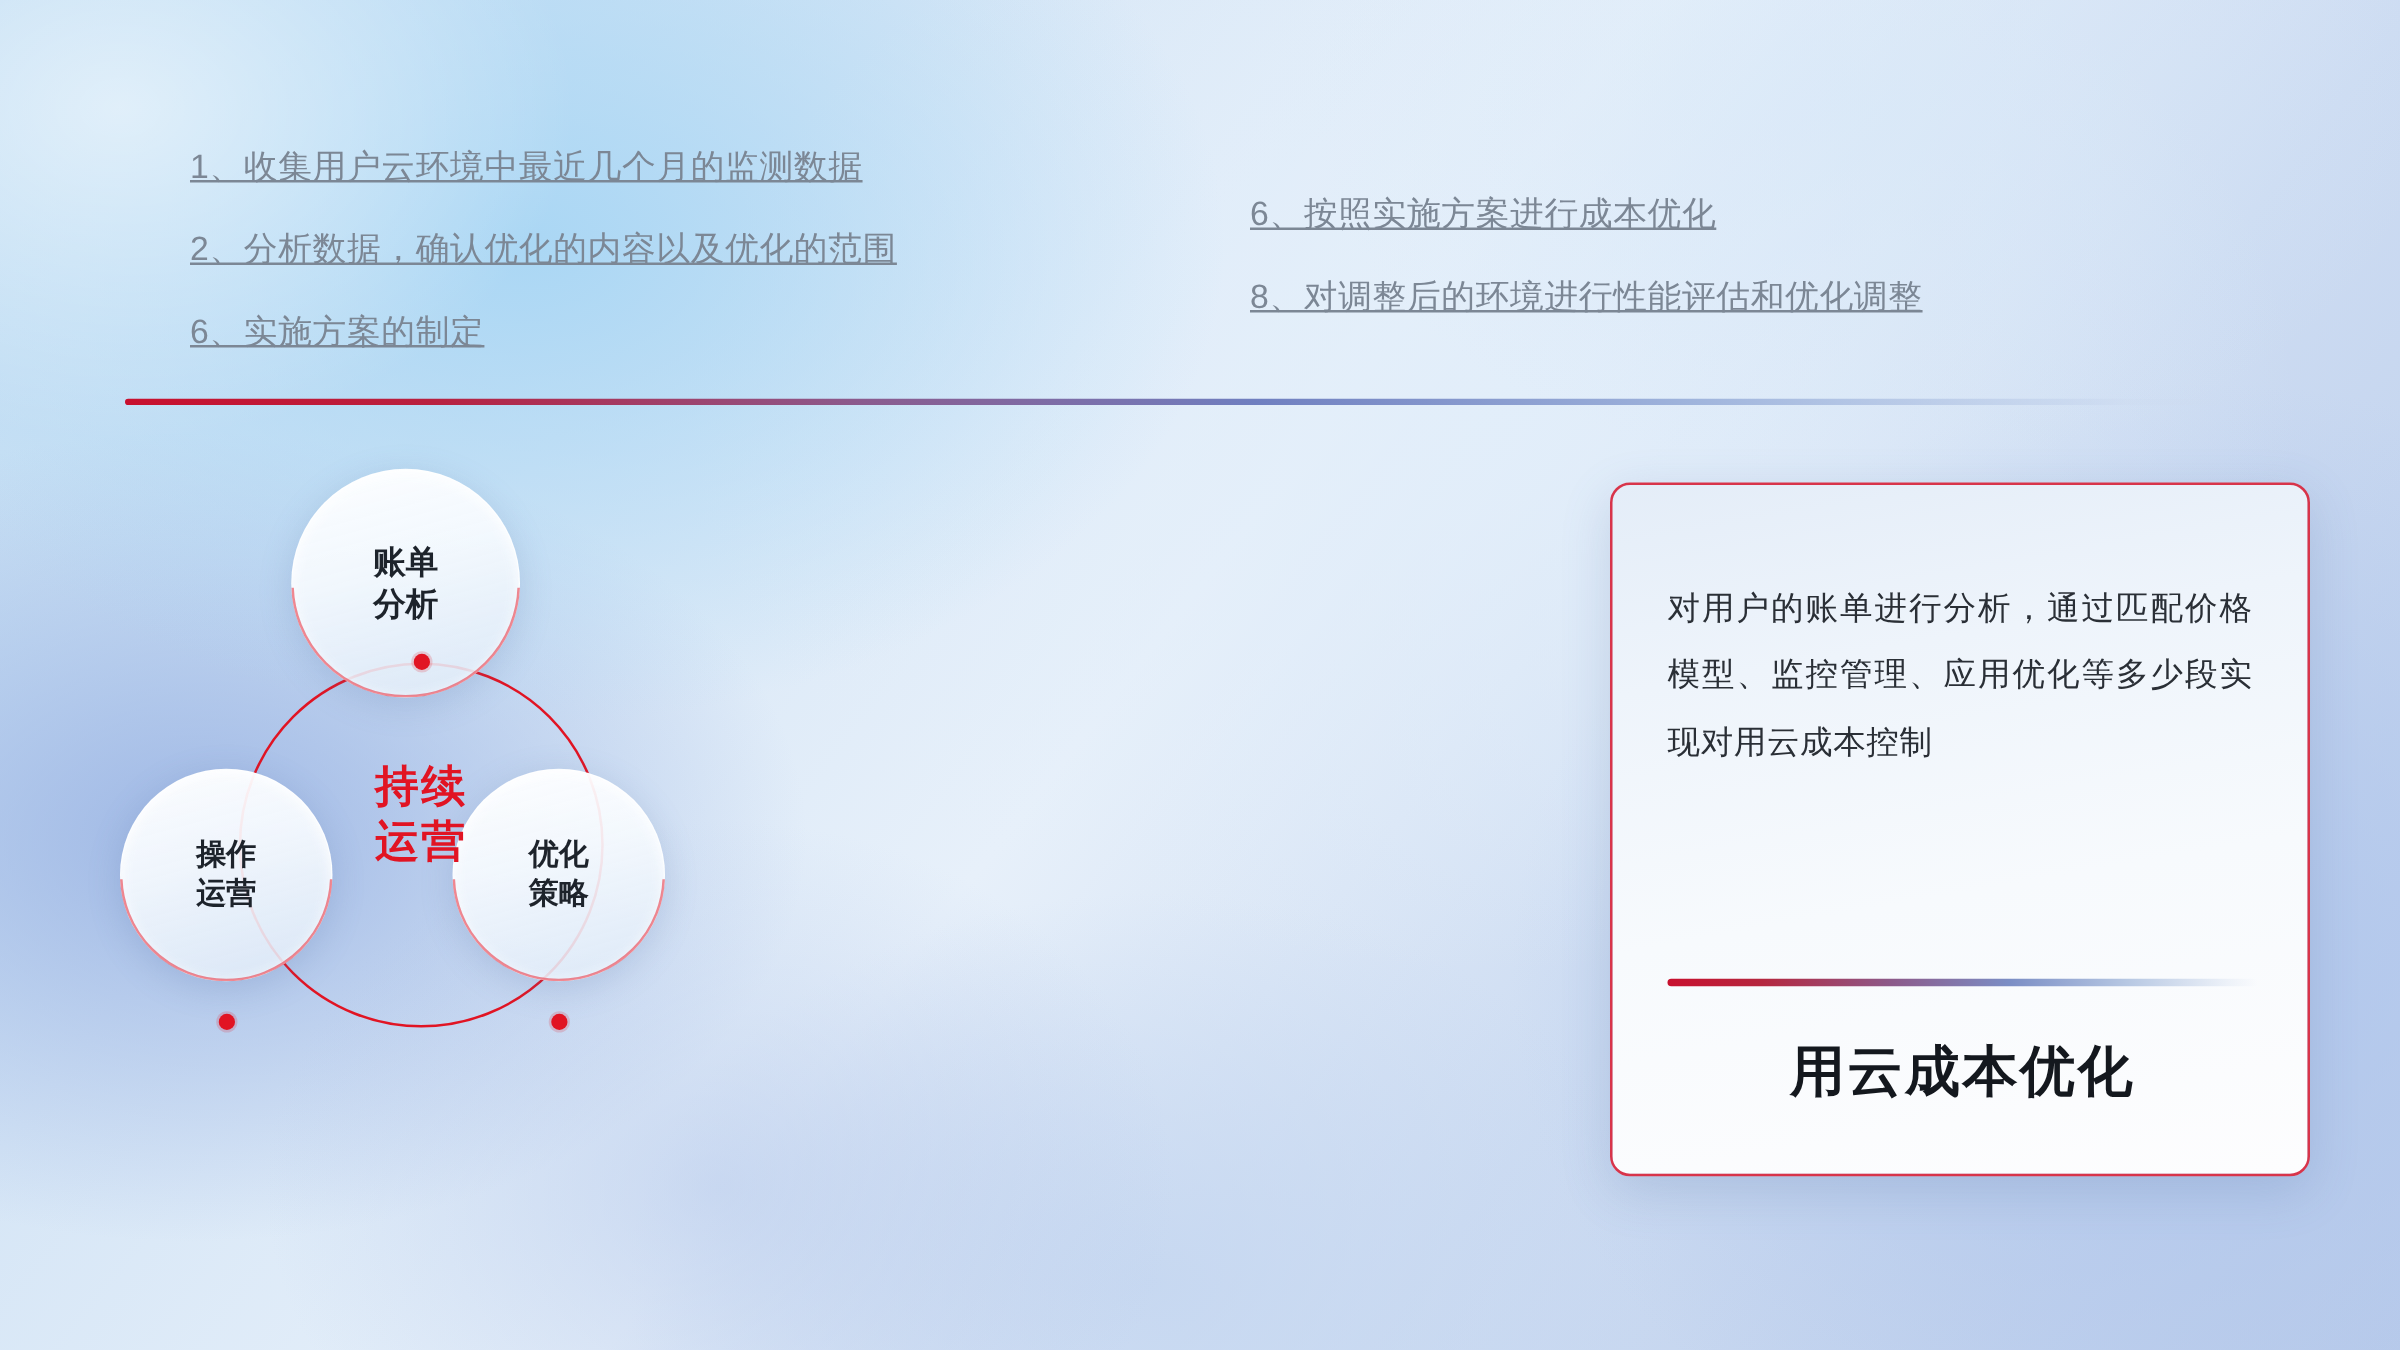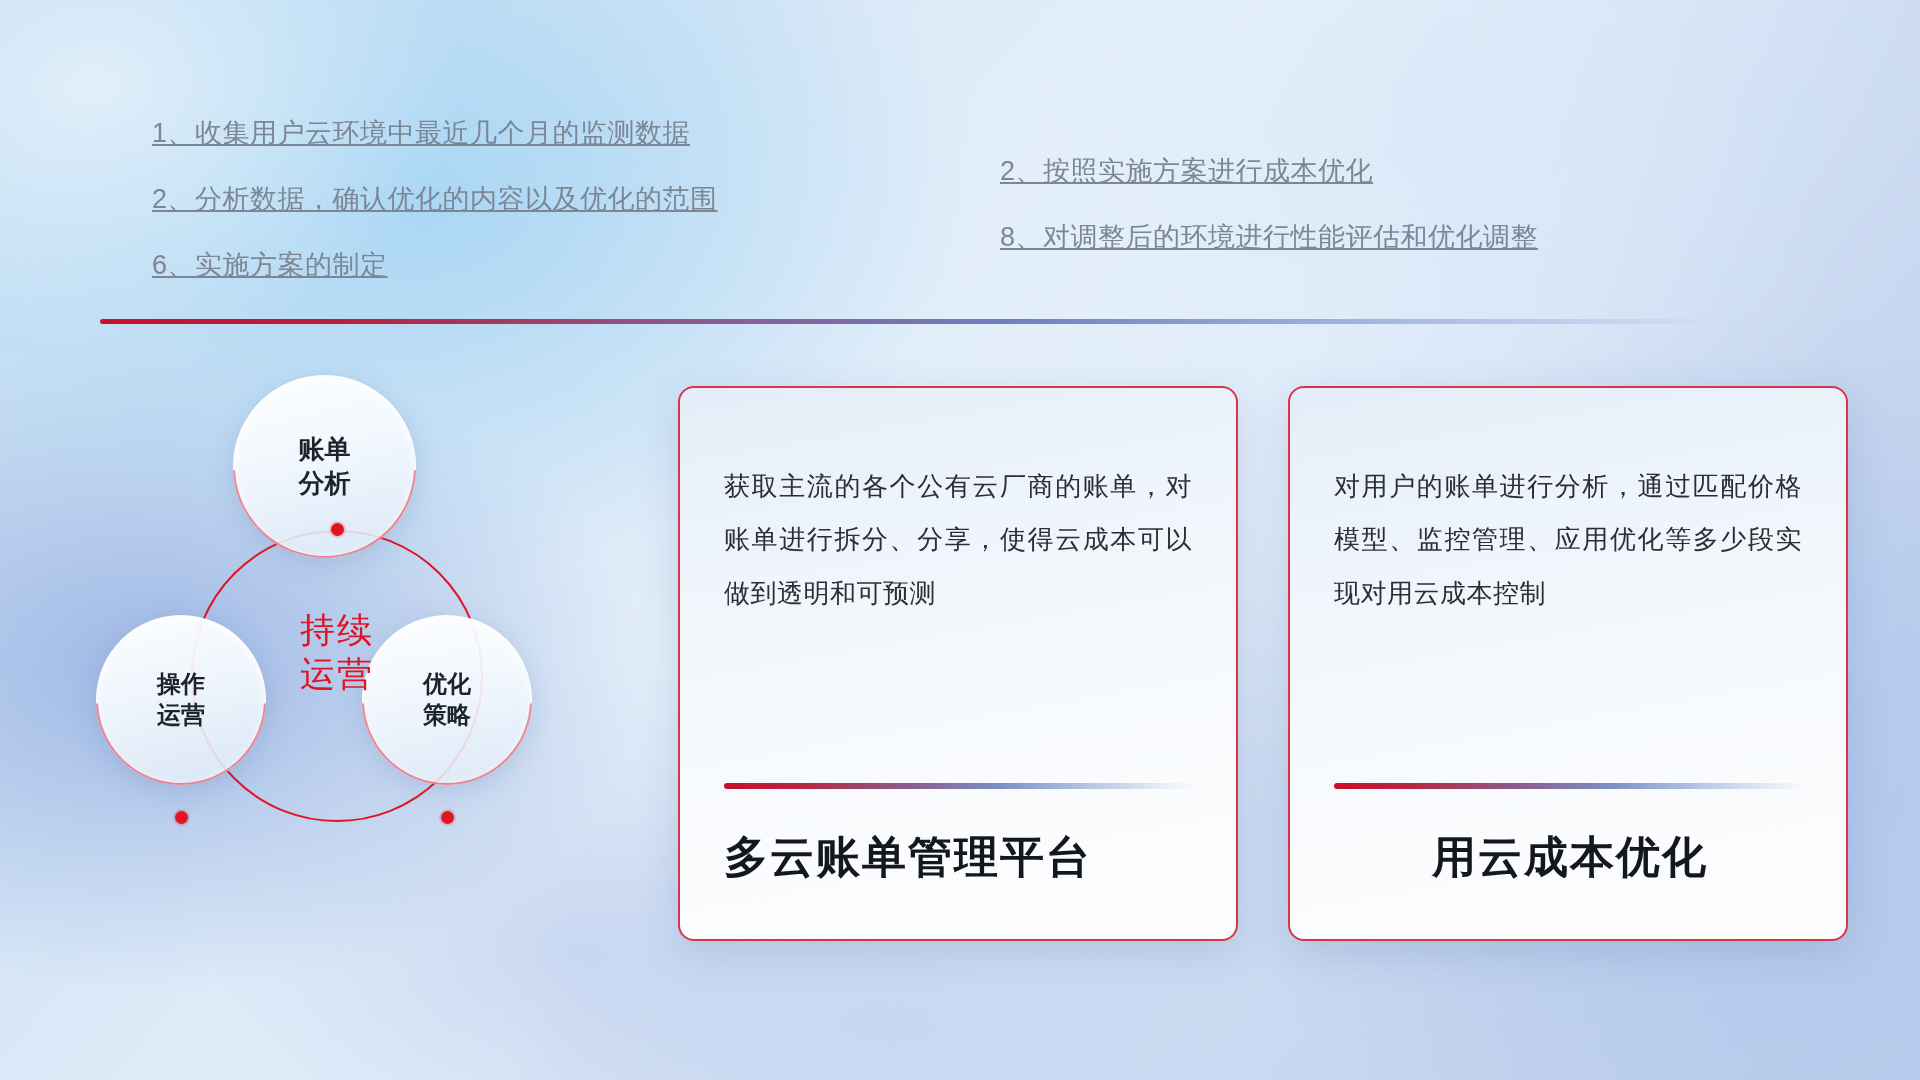--- a/index.html
+++ b/index.html
@@ -75,21 +75,21 @@
   }
   .dot{
     position:absolute;width:13px;height:13px;border-radius:50%;
     background:#e11423;box-shadow:0 0 0 2px rgba(225,20,35,.18);
   }
   #dot-top{left:241px;top:183px;}
   #dot-left{left:85px;top:471px;}
   #dot-right{left:351px;top:471px;}
   #center-label{
     position:absolute;left:101px;top:268px;width:292px;text-align:center;
-    font-size:35px;font-weight:400;line-height:1.26;color:#e11423;
+    font-size:35px;font-weight:700;line-height:1.26;color:#e11423;
     letter-spacing:2px;
   }
 
   
   .card{
     position:absolute;top:386px;width:560px;height:555px;z-index:5;
     border-radius:16px;box-sizing:border-box;
     border:2px solid #d8344a;
     background:linear-gradient(170deg,#e4edf8 0%,#eef4fb 26%,#f7fafd 58%,#fdfdfe 100%);
     box-shadow:0 12px 40px rgba(80,110,160,.20);
@@ -117,21 +117,21 @@
 
 <div id="stage">
 
   <div class="bullets" id="bullets-left">
     <div class="line">1、收集用户云环境中最近几个月的监测数据</div>
     <div class="line">2、分析数据，确认优化的内容以及优化的范围</div>
     <div class="line">6、实施方案的制定</div>
   </div>
 
   <div class="bullets" id="bullets-right">
-    <div class="line">2、按照实施方案进行成本优化</div>
+    <div class="line">6、按照实施方案进行成本优化</div>
     <div class="line">8、对调整后的环境进行性能评估和优化调整</div>
   </div>
 
   <div id="divider"></div>
 
   <div id="venn">
     <div class="ring" id="ring-main"></div>
 
     <div class="bubble" id="bubble-top">
       <div class="txt">账单</div>
@@ -155,25 +155,20 @@
     <div class="dot" id="dot-top"></div>
     <div class="dot" id="dot-left"></div>
     <div class="dot" id="dot-right"></div>
 
     <div id="center-label">
       <div>持续</div>
       <div>运营</div>
     </div>
   </div>
 
-  <div class="card" id="card-1">
-    <div class="body">获取主流的各个公有云厂商的账单，对账单进行拆分、分享，使得云成本可以做到透明和可预测</div>
-    <div class="rule"></div>
-    <div class="title">多云账单管理平台</div>
-  </div>
 
   <div class="card" id="card-2">
     <div class="body">对用户的账单进行分析，通过匹配价格模型、监控管理、应用优化等多少段实现对用云成本控制</div>
     <div class="rule"></div>
     <div class="title">用云成本优化</div>
   </div>
 
 </div>
 
 </body></html>

